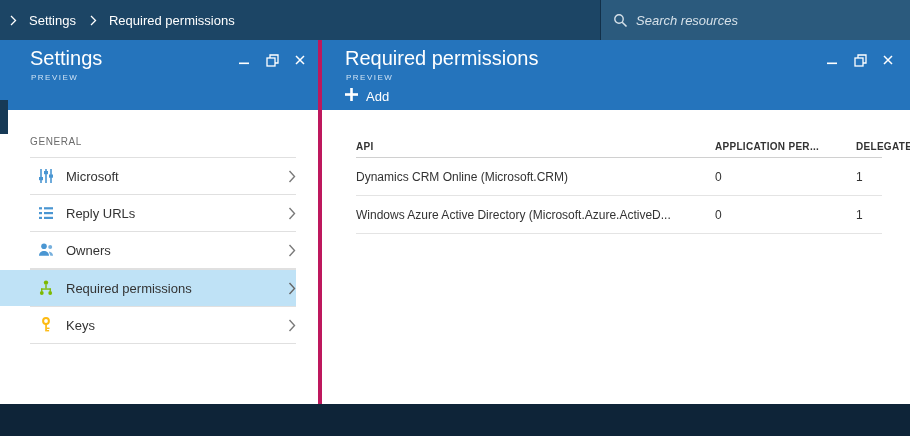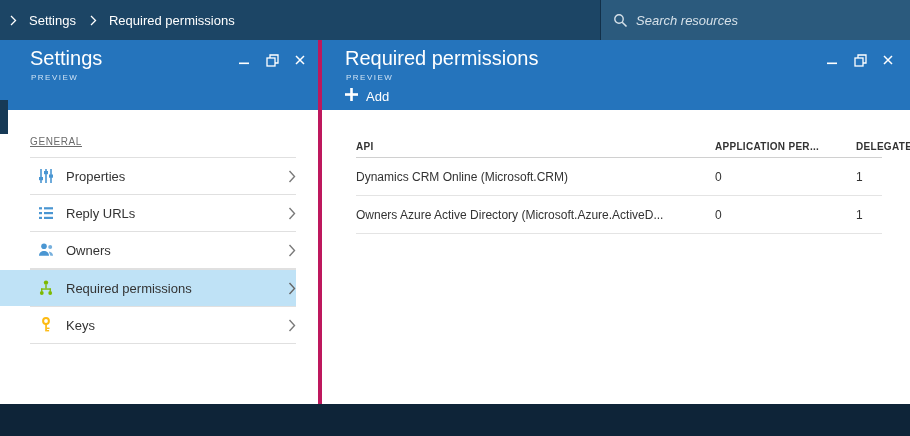--- a/index.html
+++ b/index.html
@@ -34,21 +34,21 @@
 
   .parent-edge { position:absolute; left:0; top:100px; width:8px; height:34px; background:#173a56; }
 
   
   .blade-body { position:relative; height:326px; overflow:hidden; }
   .filter-box { margin:12px 22px 0 30px; height:25px; border:1px solid #b3b3b3; background:#fff; display:flex; align-items:center; padding:0 8px; }
   .filter-glyph { display:inline-flex; margin-right:7px; }
   .filter-input { flex:1; border:none; outline:none; font-size:12px; color:#333; background:transparent; }
   .filter-input::placeholder { color:#8a8a8a; font-style:italic; }
 
-  .nav-section-label { margin:26px 0 10px 30px; font-size:10px; letter-spacing:.6px; color:#6b6b6b;text-decoration:underline; }
+  .nav-section-label { margin:26px 0 10px 30px; font-size:10px; letter-spacing:.6px; color:#6b6b6b; }
   .hr { height:1px; background:#e0e0e0; margin:0 22px 0 30px; }
   .nav-item { height:36px; margin-right:22px; padding-left:38px; display:flex; align-items:center; cursor:pointer; }
   .nav-item.selected { background:#bfe2f6; }
   .nav-icon { width:16px; height:16px; display:inline-flex; align-items:center; justify-content:center; }
   .nav-label { margin-left:12px; font-size:13px; color:#333; flex:1; white-space:nowrap; }
   .nav-chevron { display:inline-flex; margin-right:0; }
 
   
   .add-btn { position:absolute; left:23px; top:48px; display:flex; align-items:flex-end; gap:8px; color:#fff; font-size:13px; cursor:pointer; }
   .perm-table { position:absolute; left:34px; top:26px; width:526px; }
@@ -128,21 +128,21 @@
                   <line x1="8" y1="1" x2="8" y2="15"></line>
                   <line x1="13" y1="1" x2="13" y2="15"></line>
                 </g>
                 <g fill="#4a96d2">
                   <rect x="1" y="9" width="4" height="3.2"></rect>
                   <rect x="6" y="3" width="4" height="3.2"></rect>
                   <rect x="11" y="6.5" width="4" height="3.2"></rect>
                 </g>
               </svg>
           </span>
-          <span class="nav-label">Properties</span>
+          <span class="nav-label">Microsoft</span>
           <span class="nav-chevron">
             <svg width="8" height="13" viewBox="0 0 8 13">
                 <path d="M1.5 1l5 5.5-5 5.5" fill="none" stroke="#7a7a7a" stroke-width="1.4"></path>
               </svg>
           </span>
         </div>
         <div class="hr"></div>
 
         <div class="nav-item">
           <span class="nav-icon">
@@ -269,21 +269,21 @@
           <span class="pt-cell">API</span>
           <span class="pt-cell">APPLICATION PER...</span>
           <span class="pt-cell">DELEGATED PERM...</span>
         </div>
         <div class="pt-row pt-datarow">
           <span class="pt-cell pt-api">Dynamics CRM Online (Microsoft.CRM)</span>
           <span class="pt-cell">0</span>
           <span class="pt-cell">1</span>
         </div>
         <div class="pt-row pt-datarow">
-          <span class="pt-cell pt-api">Owners Azure Active Directory (Microsoft.Azure.ActiveD...</span>
+          <span class="pt-cell pt-api">Windows Azure Active Directory (Microsoft.Azure.ActiveD...</span>
           <span class="pt-cell">0</span>
           <span class="pt-cell">1</span>
         </div>
       </div>
     </div>
   </section>
 
 </div>
 
 </body></html>

